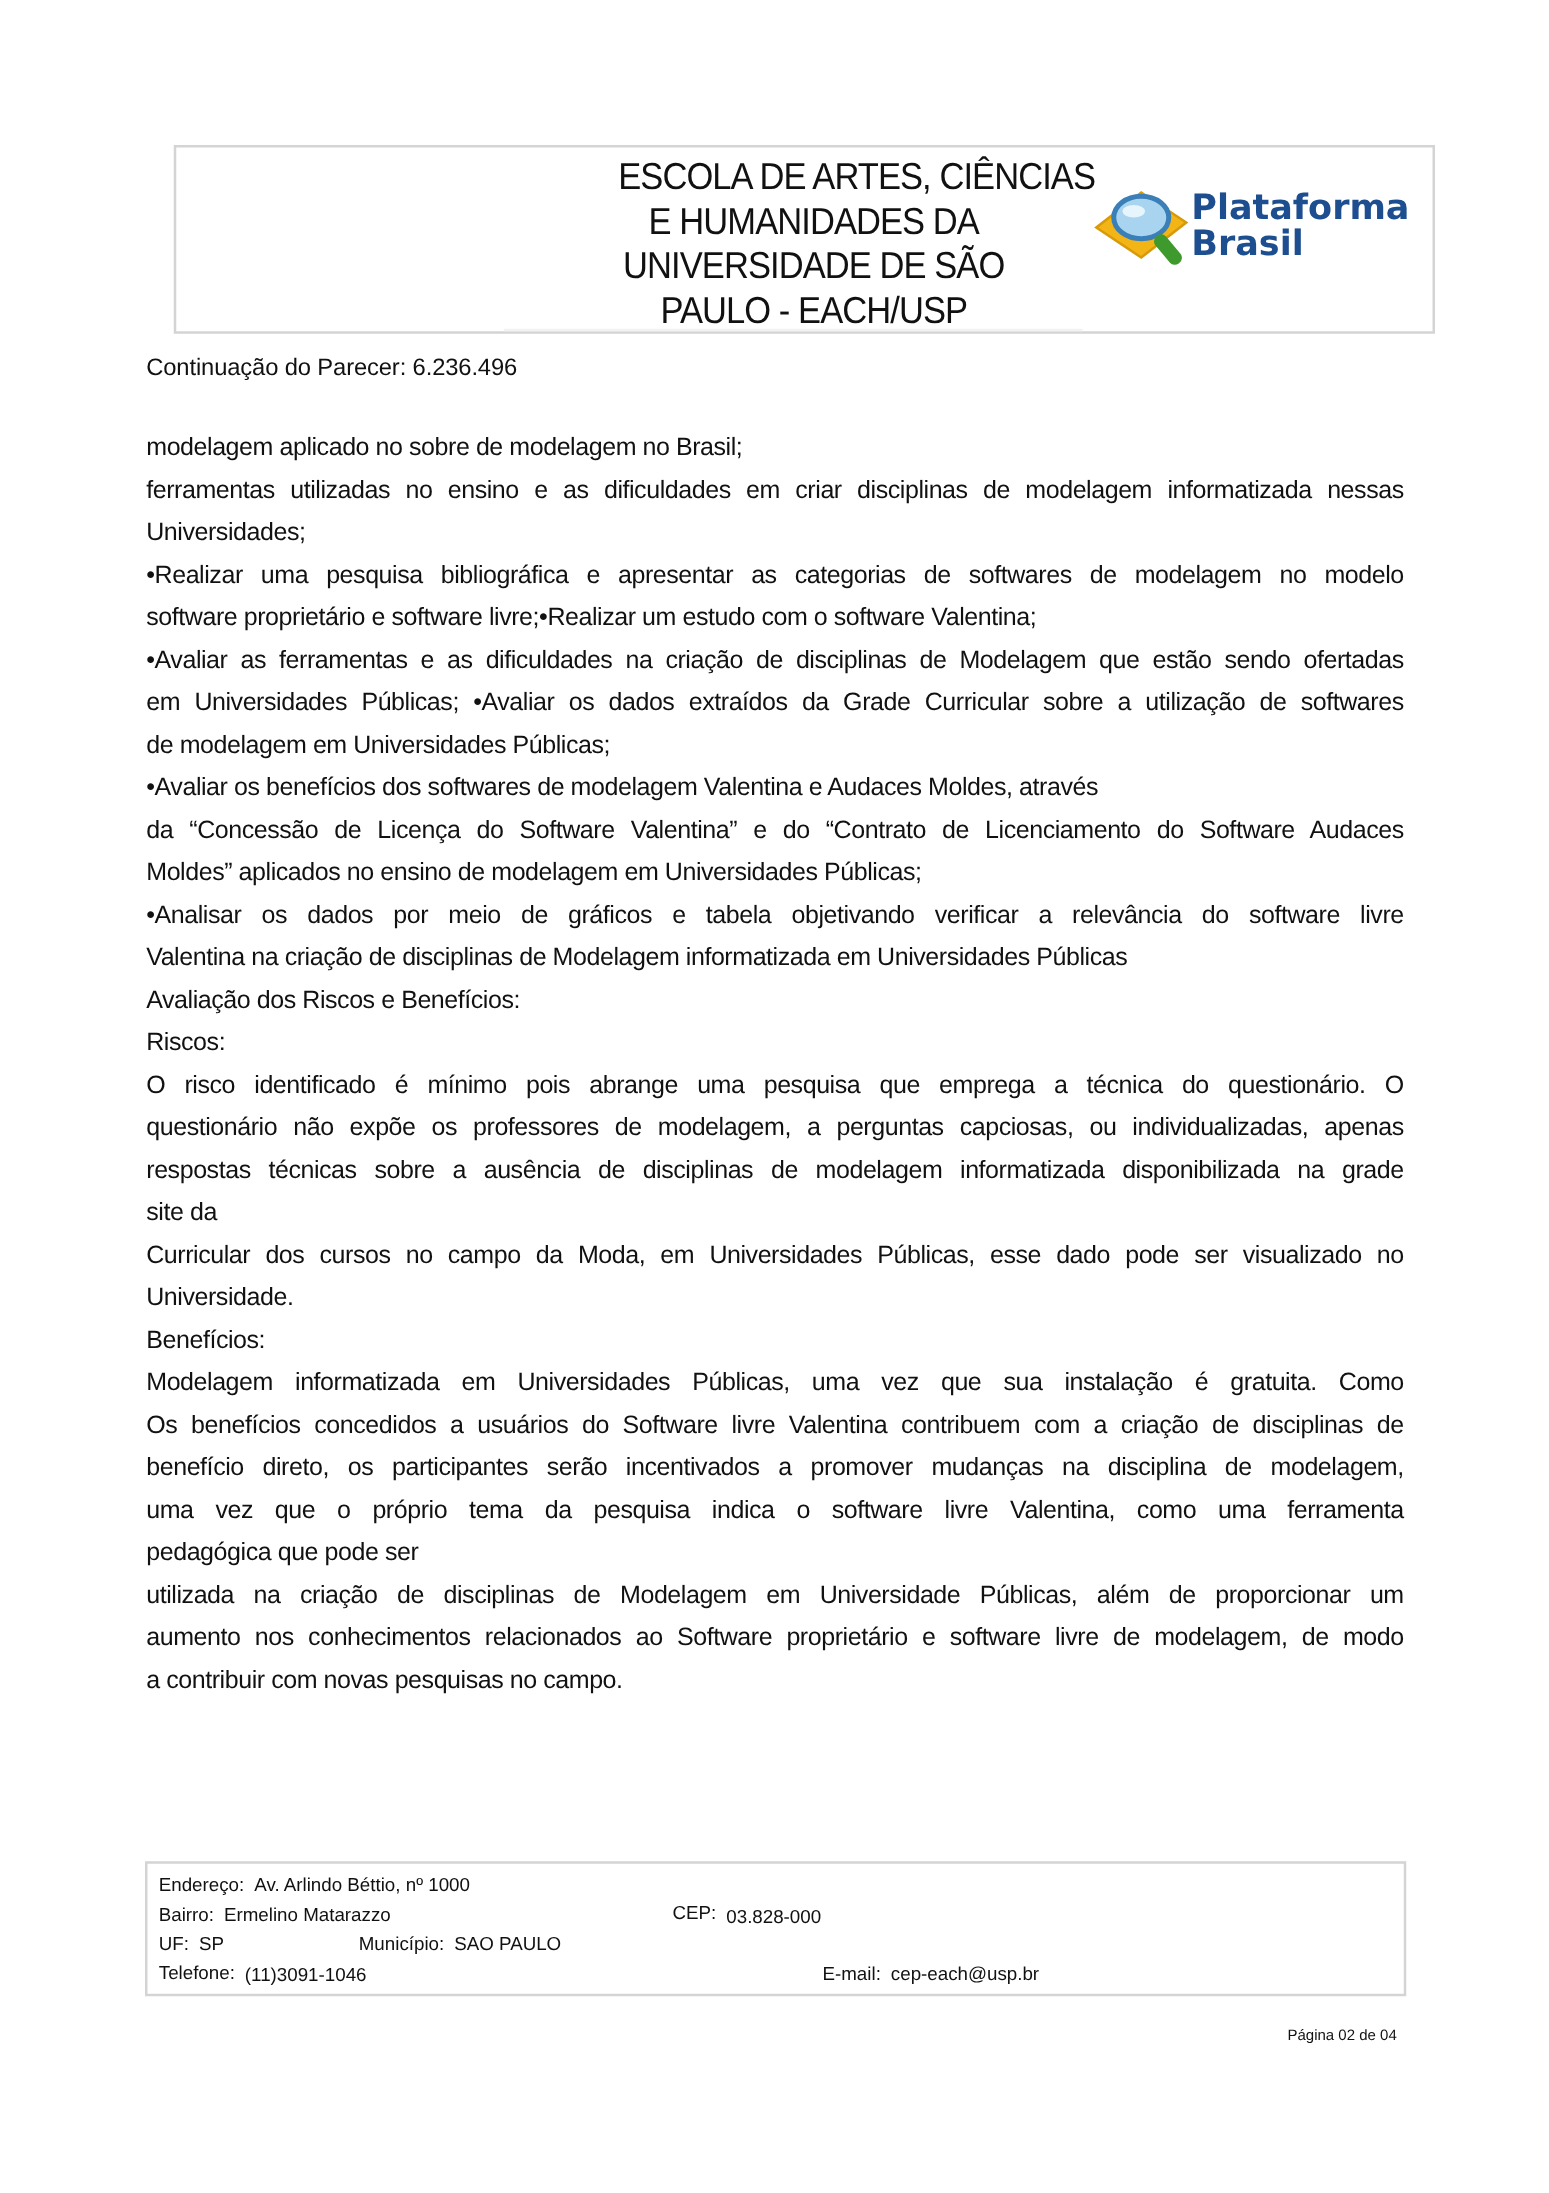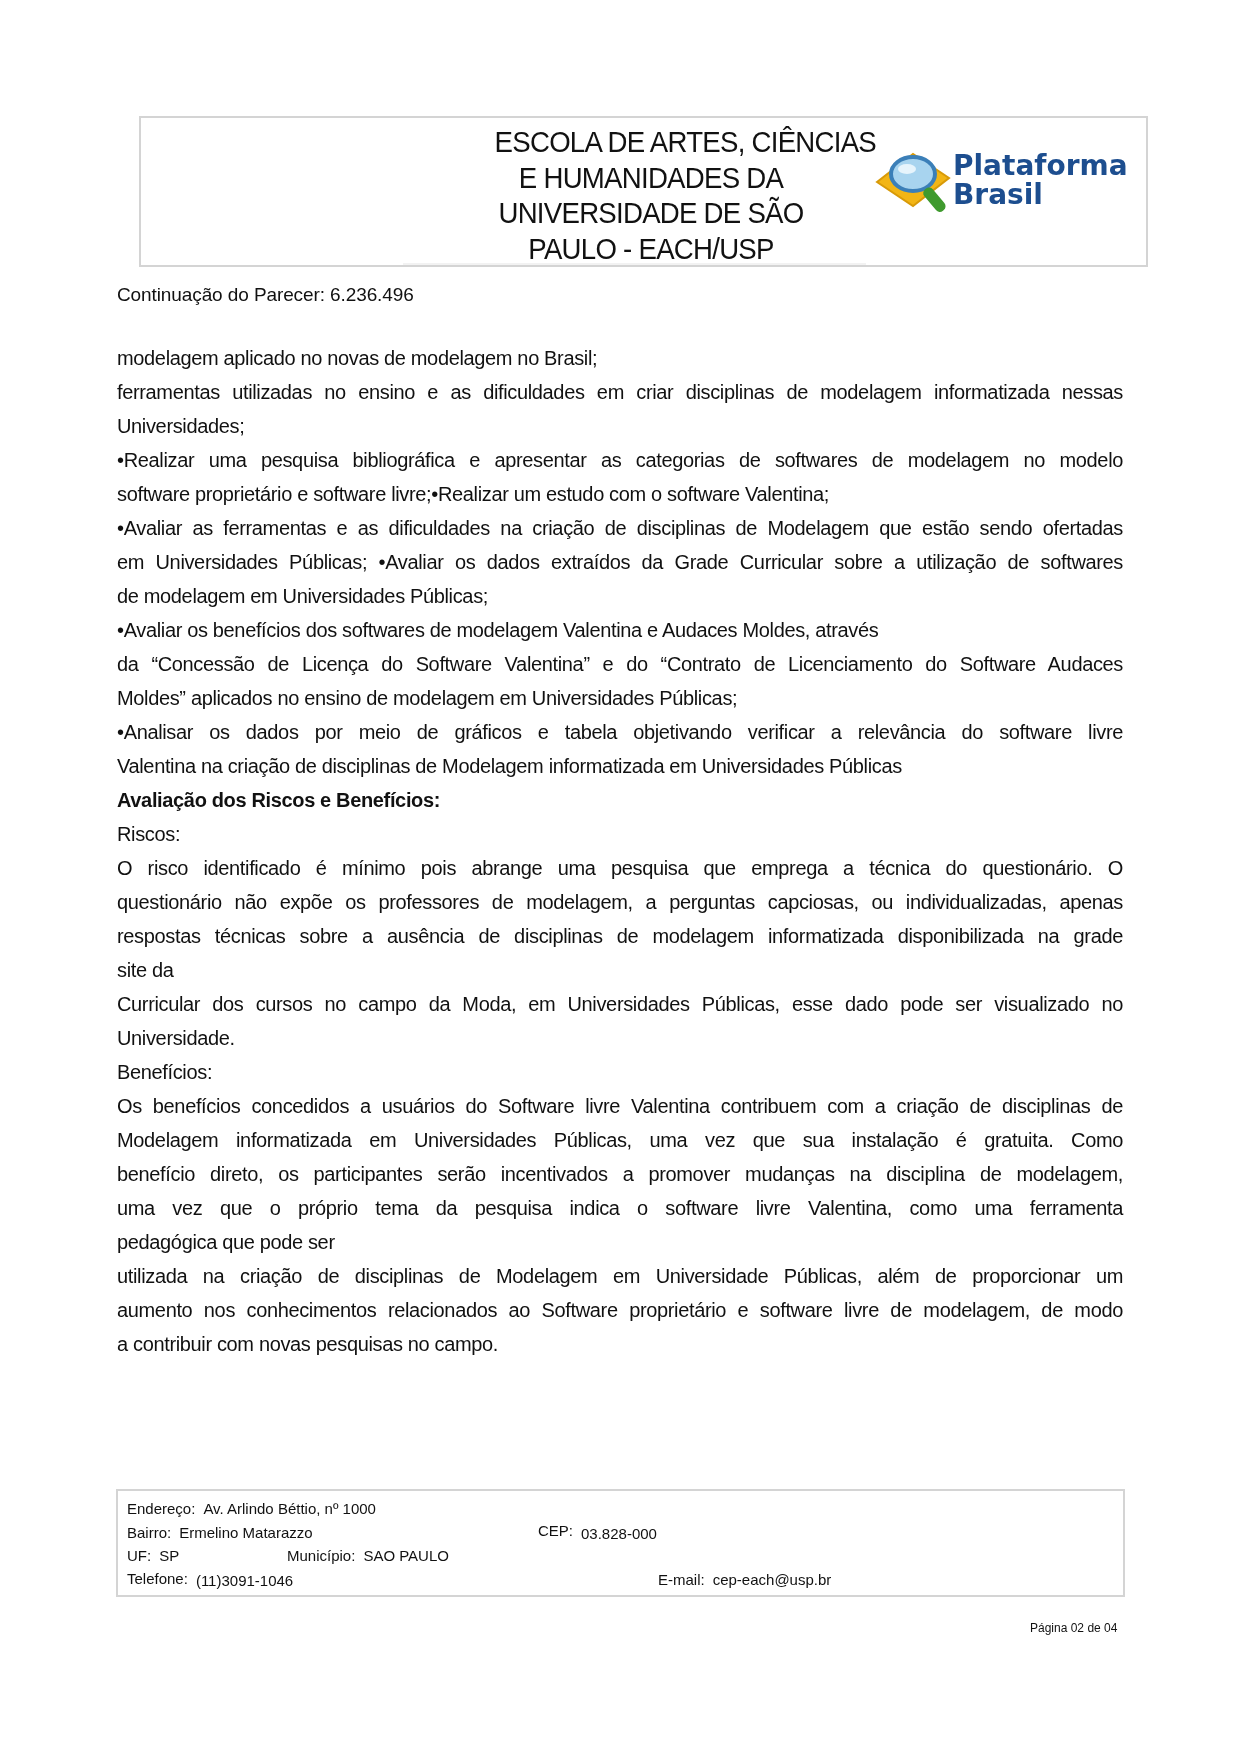--- a/index.html
+++ b/index.html
@@ -11,21 +11,21 @@
                   font-size: 30px; line-height: 35.5px; letter-spacing: -0.8px; transform: scaleX(0.92);
                   transform-origin: center top; }
   .header-title span { display: block; white-space: nowrap; }
   .logo { position: absolute; left: 730px; top: 26px; width: 270px; height: 72px; }
   .header-shadow { position: absolute; left: 262px; top: 145px; width: 463px; height: 2px; background: #f2f2f2; }
   .parecer { position: absolute; left: 117px; top: 284px; font-size: 19px; letter-spacing: -0.1px; }
   .body-text { position: absolute; left: 117px; top: 341px; width: 1006px; font-size: 20px;
                line-height: 34px; letter-spacing: -0.35px; }
   .body-text .ln { display: block; white-space: nowrap; }
   .body-text .ln.j { text-align: justify; text-align-last: justify; }
-  .body-text .ln.bold { font-weight: bold; }
+  .body-text .ln.bold { font-weight: normal; }
   .footer-box { position: absolute; left: 116px; top: 1489px; width: 1005px; height: 104px;
                 border: 2px solid #d4d4d4; font-size: 15px; }
   .f { position: absolute; white-space: nowrap; }
   .f b { font-weight: normal; margin-right: 8px; }
   .page-num { position: absolute; left: 1030px; top: 1621px; font-size: 12px; }
 </style>
 </head>
 <body>
 
 <div class="header-box">
@@ -44,21 +44,21 @@
       <rect x="58" y="42" width="11" height="28" rx="5" fill="#3f9a2e" transform="rotate(-40 63 56)"></rect>
     </g>
     <text x="82" y="31" font-family="DejaVu Sans, sans-serif" font-weight="bold" font-size="28" fill="#1d4e8f">Plataforma</text>
     <text x="82" y="60" font-family="DejaVu Sans, sans-serif" font-weight="bold" font-size="28" fill="#1d4e8f">Brasil</text>
   </svg>
 </div>
 
 <div class="parecer">Continuação do Parecer: 6.236.496</div>
 
 <div class="body-text" id="body-text">
-    <span class="ln">modelagem aplicado no novas de modelagem no Brasil;</span>
+    <span class="ln">modelagem aplicado no sobre de modelagem no Brasil;</span>
     <span class="ln j">ferramentas utilizadas no ensino e as dificuldades em criar disciplinas de modelagem informatizada nessas</span>
     <span class="ln">Universidades;</span>
     <span class="ln j">•Realizar uma pesquisa bibliográfica e apresentar as categorias de softwares de modelagem no modelo</span>
     <span class="ln">software proprietário e software livre;•Realizar um estudo com o software Valentina;</span>
     <span class="ln j">•Avaliar as ferramentas e as dificuldades na criação de disciplinas de Modelagem que estão sendo ofertadas</span>
     <span class="ln j">em Universidades Públicas; •Avaliar os dados extraídos da Grade Curricular sobre a utilização de softwares</span>
     <span class="ln">de modelagem em Universidades Públicas;</span>
     <span class="ln">•Avaliar os benefícios dos softwares de modelagem Valentina e Audaces Moldes, através</span>
     <span class="ln j">da “Concessão de Licença do Software Valentina” e do “Contrato de Licenciamento do Software Audaces</span>
     <span class="ln">Moldes” aplicados no ensino de modelagem em Universidades Públicas;</span>
@@ -66,22 +66,22 @@
     <span class="ln">Valentina na criação de disciplinas de Modelagem informatizada em Universidades Públicas</span>
     <span class="ln bold">Avaliação dos Riscos e Benefícios:</span>
     <span class="ln">Riscos:</span>
     <span class="ln j">O risco identificado é mínimo pois abrange uma pesquisa que emprega a técnica do questionário. O</span>
     <span class="ln j">questionário não expõe os professores de modelagem, a perguntas capciosas, ou individualizadas, apenas</span>
     <span class="ln j">respostas técnicas sobre a ausência de disciplinas de modelagem informatizada disponibilizada na grade</span>
     <span class="ln">site da</span>
     <span class="ln j">Curricular dos cursos no campo da Moda, em Universidades Públicas, esse dado pode ser visualizado no</span>
     <span class="ln">Universidade.</span>
     <span class="ln">Benefícios:</span>
+    <span class="ln j">Modelagem informatizada em Universidades Públicas, uma vez que sua instalação é gratuita. Como</span>
     <span class="ln j">Os benefícios concedidos a usuários do Software livre Valentina contribuem com a criação de disciplinas de</span>
-    <span class="ln j">Modelagem informatizada em Universidades Públicas, uma vez que sua instalação é gratuita. Como</span>
     <span class="ln j">benefício direto, os participantes serão incentivados a promover mudanças na disciplina de modelagem,</span>
     <span class="ln j">uma vez que o próprio tema da pesquisa  indica o software livre Valentina, como uma ferramenta</span>
     <span class="ln">pedagógica que pode ser</span>
     <span class="ln j">utilizada na criação de disciplinas de Modelagem em Universidade Públicas, além de proporcionar um</span>
     <span class="ln j">aumento nos conhecimentos relacionados ao Software proprietário e software livre de modelagem, de modo</span>
     <span class="ln">a contribuir com novas pesquisas no campo.</span>
   </div>
 
 <div class="footer-box">
   <div class="f" style="left:9px; top:9px;"><b>Endereço:</b><span>Av. Arlindo Béttio, nº 1000</span></div>

